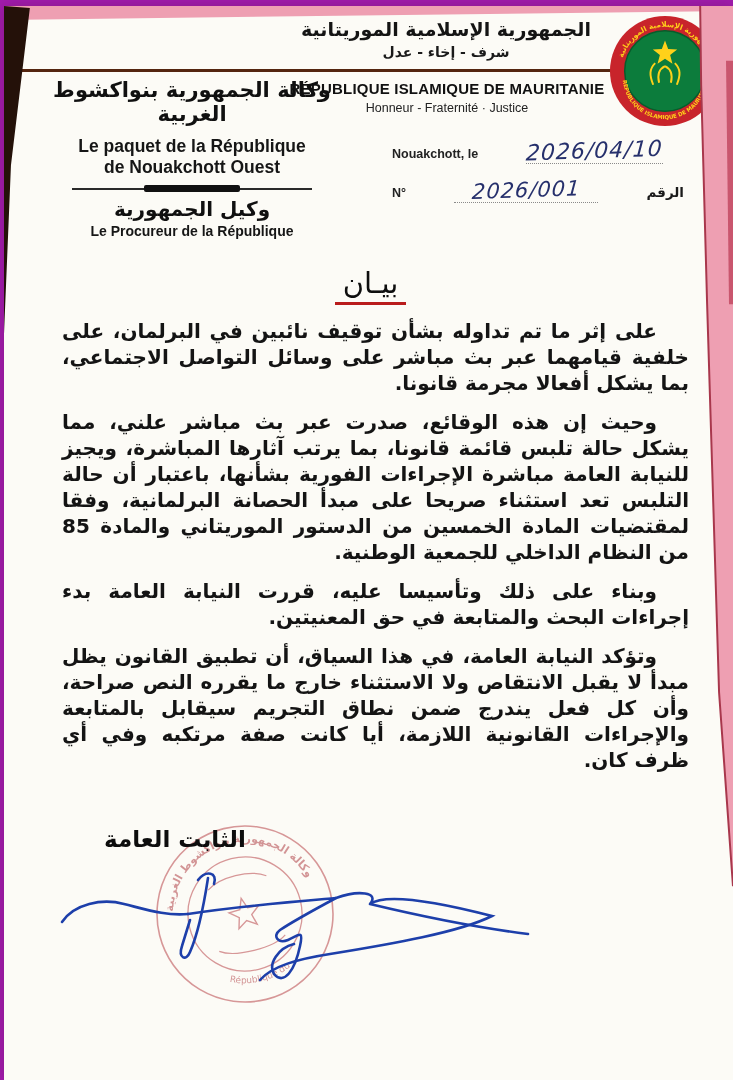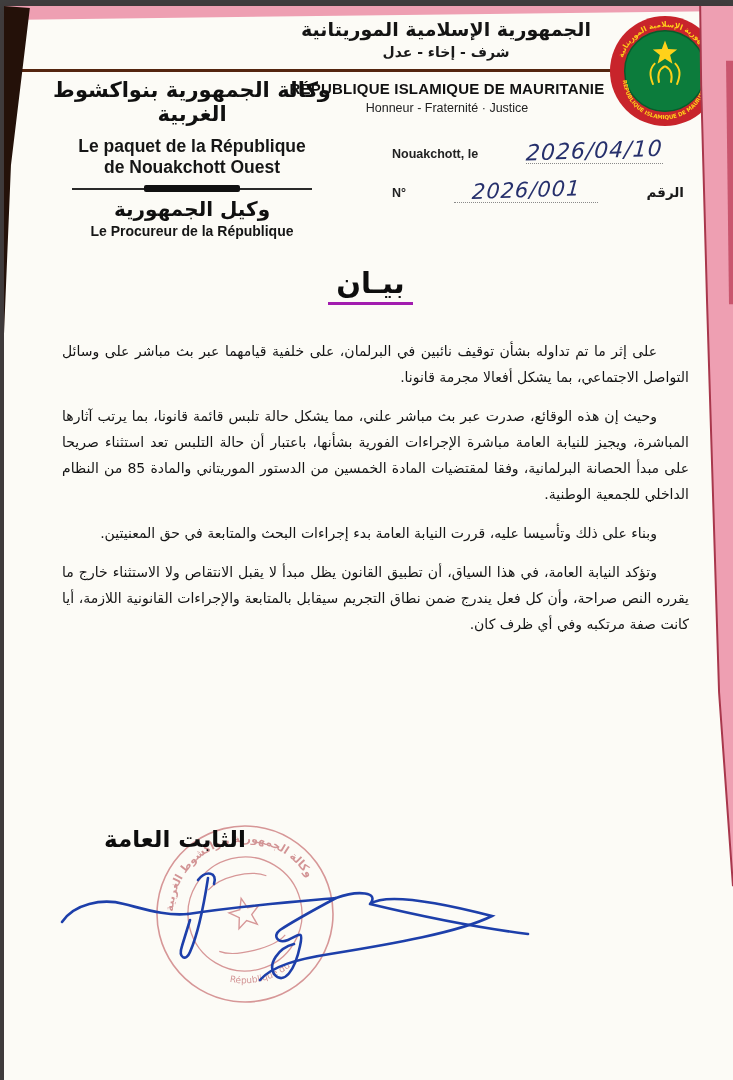--- a/index.html
+++ b/index.html
@@ -1,19 +1,19 @@
 <!DOCTYPE html>
 <html lang="ar"><head>
 <meta charset="utf-8">
 <style>
   * { margin:0; padding:0; box-sizing:border-box; }
   html,body { width:733px; height:1080px; }
   body { font-family:"DejaVu Sans", sans-serif; background:#ee9fb2; }
 
-  .photo { position:relative; width:733px; height:1080px; overflow:hidden; background:#404040; }
+  .photo { position:relative; width:733px; height:1080px; overflow:hidden; background:#a21caf; }
 
   .page { position:absolute; left:4px; top:6px; right:0; bottom:0; background:#fcfbf6; box-shadow:0 0 14px rgba(60,10,20,.25); }
 
   .edges { position:absolute; inset:0; pointer-events:none; z-index:30; }
 
   
   .hdr-center { position:absolute; left:272px; top:12px; width:340px; text-align:center; }
   .ar-republic { font-size:19px; font-weight:bold; color:#141414; }
   .ar-motto { font-size:14px; font-weight:bold; color:#1a1a1a; margin-top:4px; }
   .rule { position:absolute; left:14px; top:63px; width:719px; height:3px; background:#54250f; z-index:1; }
@@ -36,25 +36,25 @@
   .ref-row { display:flex; align-items:flex-end; direction:ltr; margin-bottom:14px;gap:42px; }
   .ref-label-fr { font-family:"Liberation Sans", sans-serif; font-size:12.5px; font-weight:bold; color:#222; white-space:nowrap; padding-bottom:3px; }
   .ref-line { flex:1; border-bottom:1px dotted #8a8a8a; text-align:center; margin:0 6px; padding-bottom:0; }
   .hand { font-family:"DejaVu Sans", sans-serif; font-style:italic; color:#26306c;
           font-size:22px; letter-spacing:1px; display:inline-block; transform:rotate(-2deg) skewX(-6deg); direction:ltr; }
   .hand.num { font-size:21px; }
   .ref-label-ar { font-size:13.5px; font-weight:bold; color:#1a1a1a; white-space:nowrap; padding-bottom:3px; }
 
   
   .doc-title-wrap { position:absolute; left:0; top:260px; width:733px; text-align:center; }
-  .doc-title { display:inline-block; font-size:29px; font-weight:bold; color:#0e0e0e;
-               border-bottom:3px solid #a21caf; padding:0 8px 2px 8px;text-align:right; }
+  .doc-title { display:inline-block; font-size:29px; font-weight:normal; color:#0e0e0e;
+               border-bottom:3px solid #b91c1c; padding:0 8px 2px 8px;text-align:right; }
 
   .body-text { position:absolute; right:44px; left:58px; top:312px; direction:rtl;
-               font-size:14px; font-weight:normal; color:#141414; text-align:justify; line-height:26px;margin-top:20px; }
+               font-size:20px; font-weight:bold; color:#141414; text-align:justify; line-height:26px; }
   .body-text p { text-indent:32px; margin-bottom:13px; }
 
   
   .sig-label { position:absolute; left:100px; top:820px; font-size:23px; font-weight:bold; color:#0d0d0d; z-index:4; }
   .sig-zone { position:absolute; left:36px; top:788px; width:500px; height:240px; z-index:3; }
 </style>
 </head>
 <body>
 
 <div class="photo">

